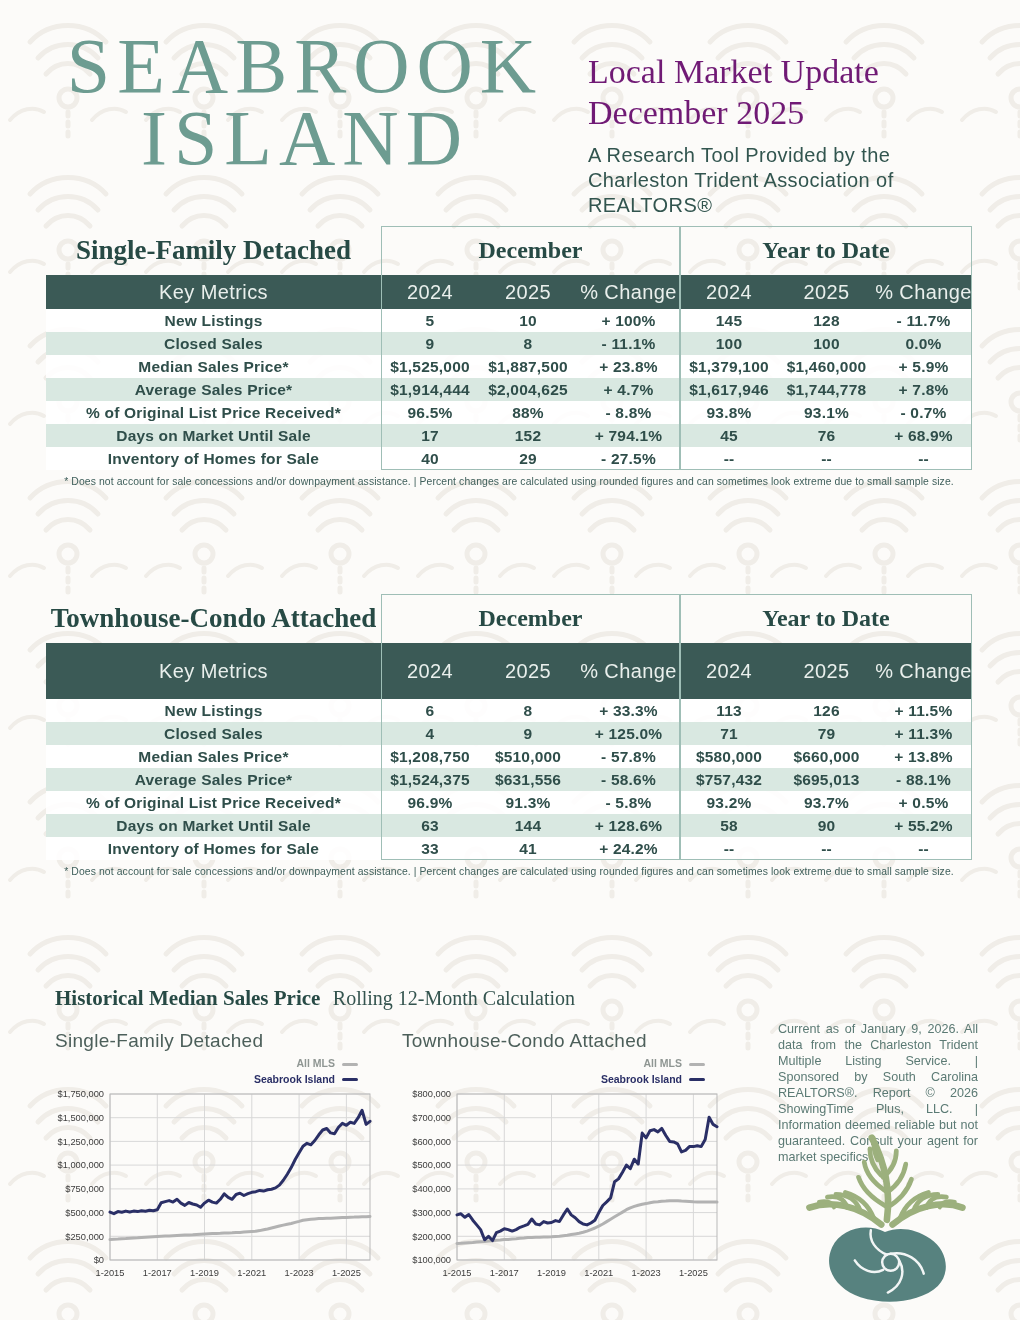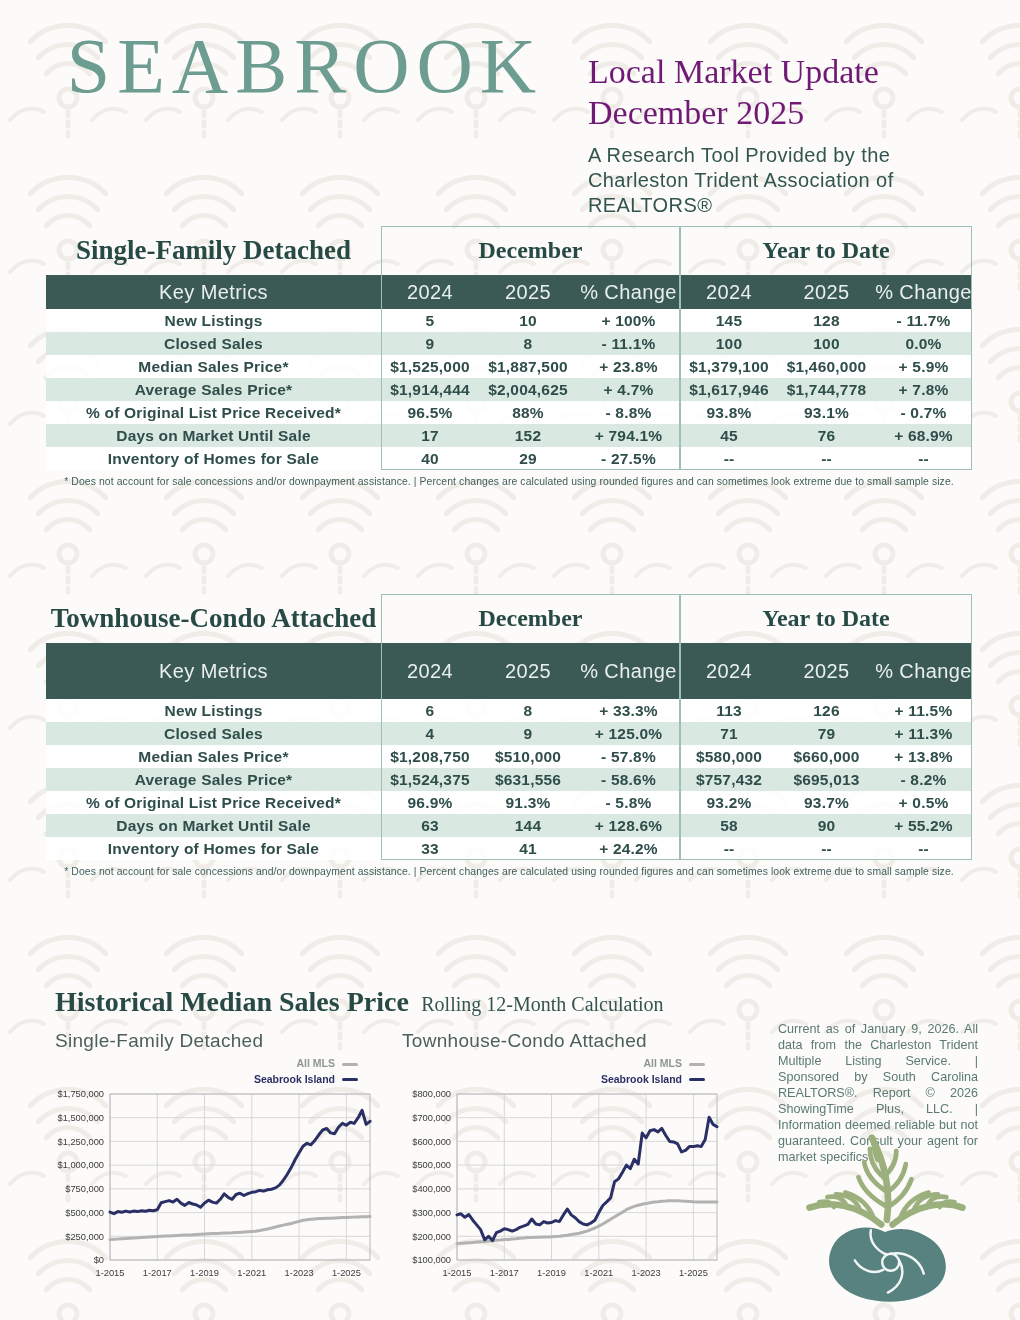--- a/index.html
+++ b/index.html
@@ -59,21 +59,21 @@
   .box{position:absolute;top:0;bottom:0;border:1px solid #9fbeb6;pointer-events:none;}
   .box-a{left:335px;width:297px;}
   .box-b{left:634px;right:0;}
   .footnote{
     margin-top:6px;text-align:center;font-size:10.4px;color:#3f5f5b;letter-spacing:.1px;
   }
 
   
   .hist-head{position:absolute;left:55px;top:986px;white-space:nowrap;}
   .hist-title{
-    font-family:"Liberation Serif",serif;font-weight:700;font-size:28px;color:#274a45;
+    font-family:"Liberation Serif",serif;font-weight:700;font-size:21px;color:#274a45;
   }
   .hist-sub{
     font-family:"Liberation Serif",serif;font-size:20px;color:#34544f;margin-left:8px;
   }
   .chart-block{position:absolute;top:1030px;width:340px;height:250px;}
   .cb0{left:48px;}
   .cb1{left:395px;}
   .chart-sub{font-size:19px;color:#4c5f5a;letter-spacing:.3px;padding-left:7px;}
   .chart-legend{position:absolute;right:30px;top:26px;text-align:right;line-height:1.5;}
   .lg-row{font-size:10.5px;font-weight:700;white-space:nowrap;}
@@ -103,20 +103,21 @@
           <path d="M10,120 C20,108 34,106 44,112" stroke-width="4"></path>
           <path d="M92,120 C102,108 116,106 126,112" stroke-width="4"></path>
         </g>
       </pattern>
     </defs>
     <rect width="100%" height="100%" fill="url(#palmpat)"></rect>
   </svg>
 
   <div class="brand">
     <div>SEABROOK</div>
+    <div>ISLAND</div>
   </div>
   <div class="update-block">
     <div class="update-title">Local Market Update</div>
     <div class="update-title">December 2025</div>
     <div class="update-sub">A Research Tool Provided by the Charleston Trident Association of REALTORS®</div>
   </div>
 
   <section class="market t1">
     <div class="tablewrap">
       <div class="grid7 group-row">
@@ -248,21 +249,21 @@
             <div class="cell val">$660,000</div>
             <div class="cell val">+ 13.8%</div>
           </div>
           <div class="grid7 trow alt">
             <div class="cell metric">Average Sales Price*</div>
             <div class="cell val">$1,524,375</div>
             <div class="cell val">$631,556</div>
             <div class="cell val">- 58.6%</div>
             <div class="cell val">$757,432</div>
             <div class="cell val">$695,013</div>
-            <div class="cell val">- 8.2%</div>
+            <div class="cell val">- 88.1%</div>
           </div>
           <div class="grid7 trow">
             <div class="cell metric">% of Original List Price Received*</div>
             <div class="cell val">96.9%</div>
             <div class="cell val">91.3%</div>
             <div class="cell val">- 5.8%</div>
             <div class="cell val">93.2%</div>
             <div class="cell val">93.7%</div>
             <div class="cell val">+ 0.5%</div>
           </div>

